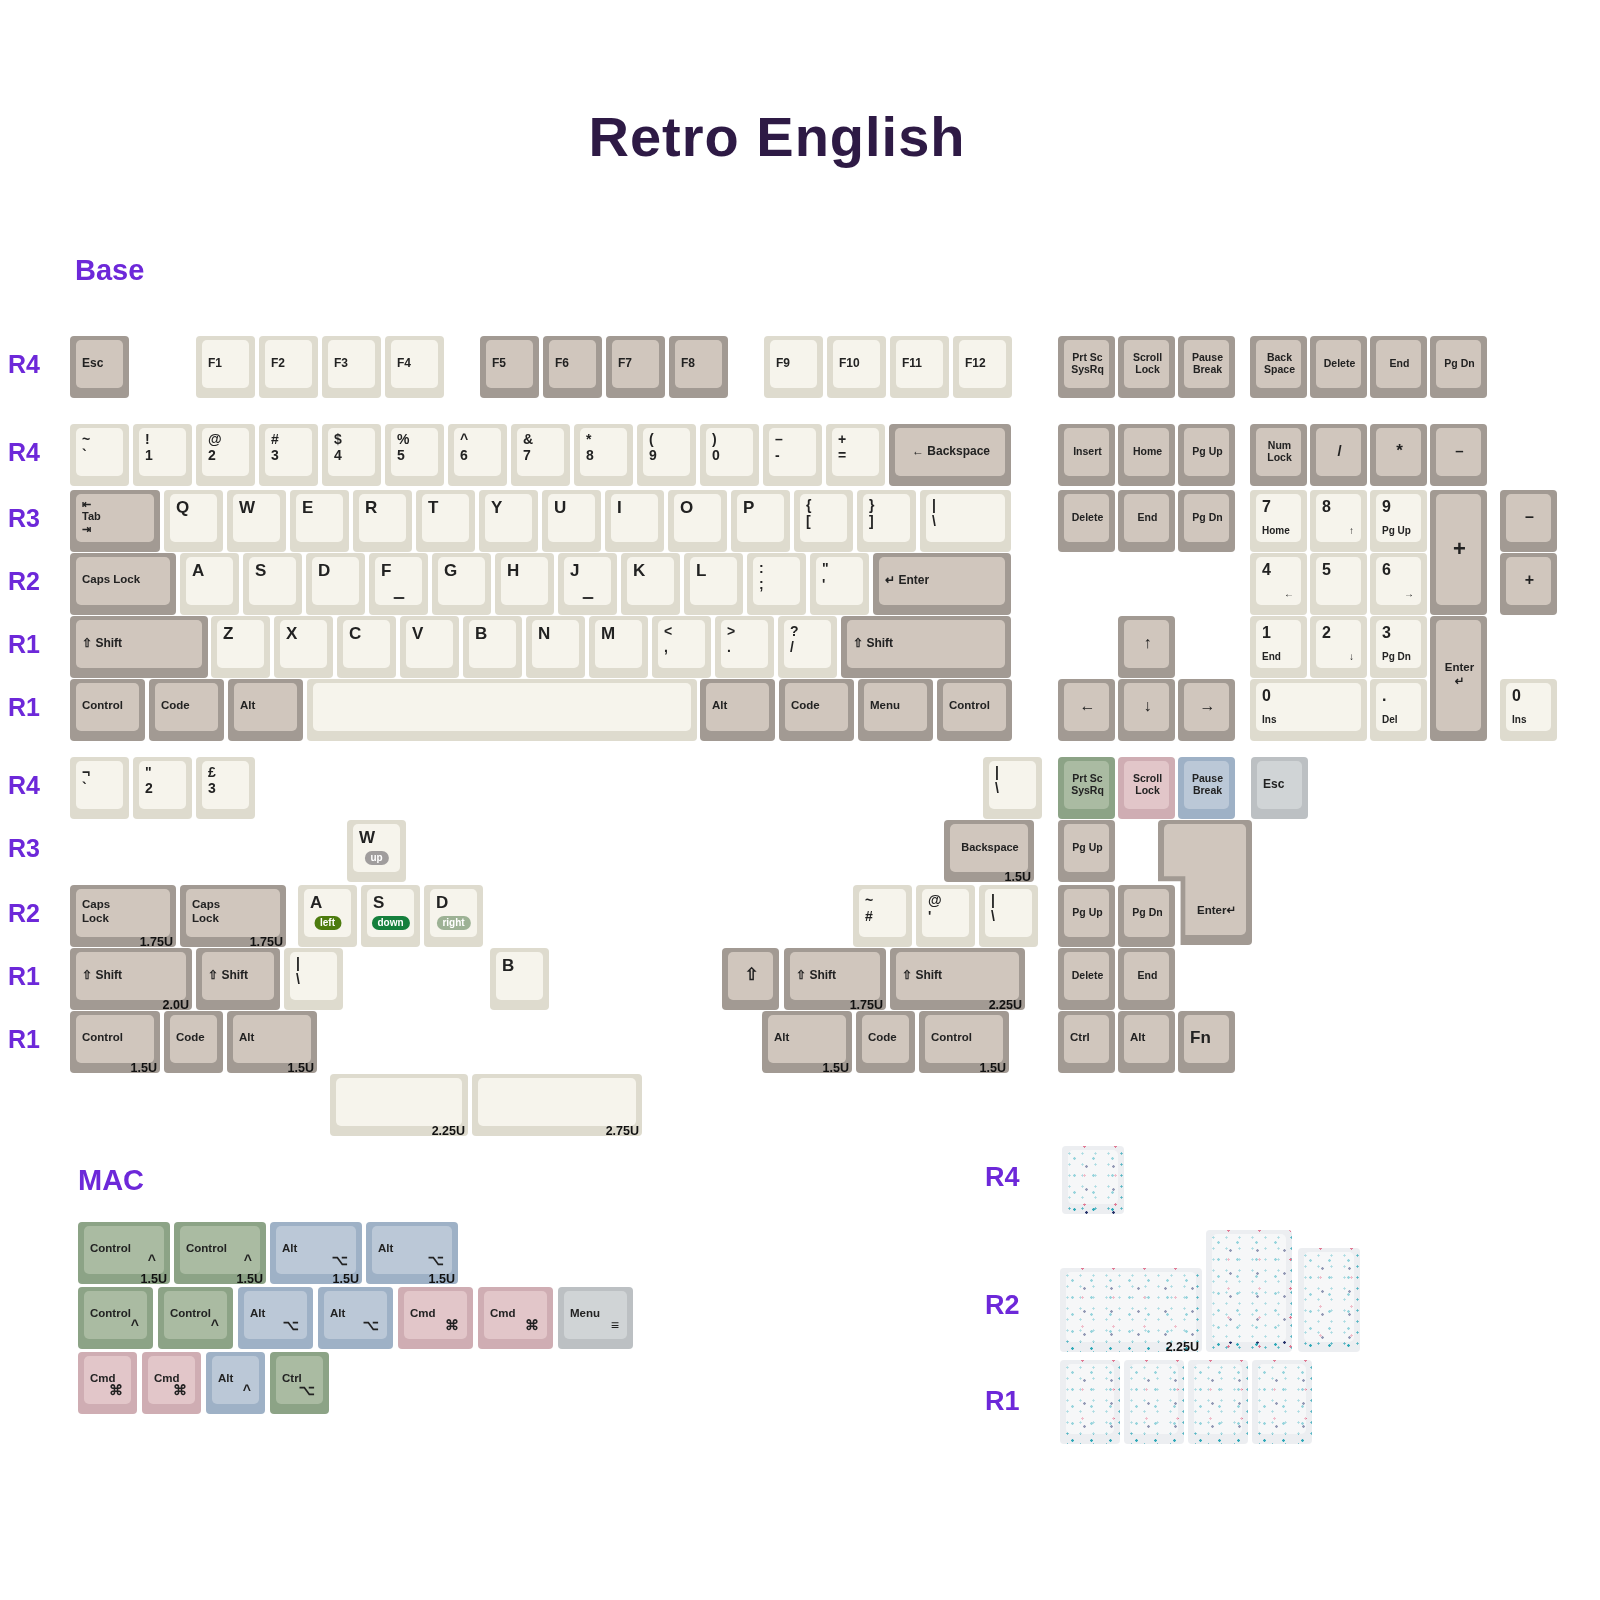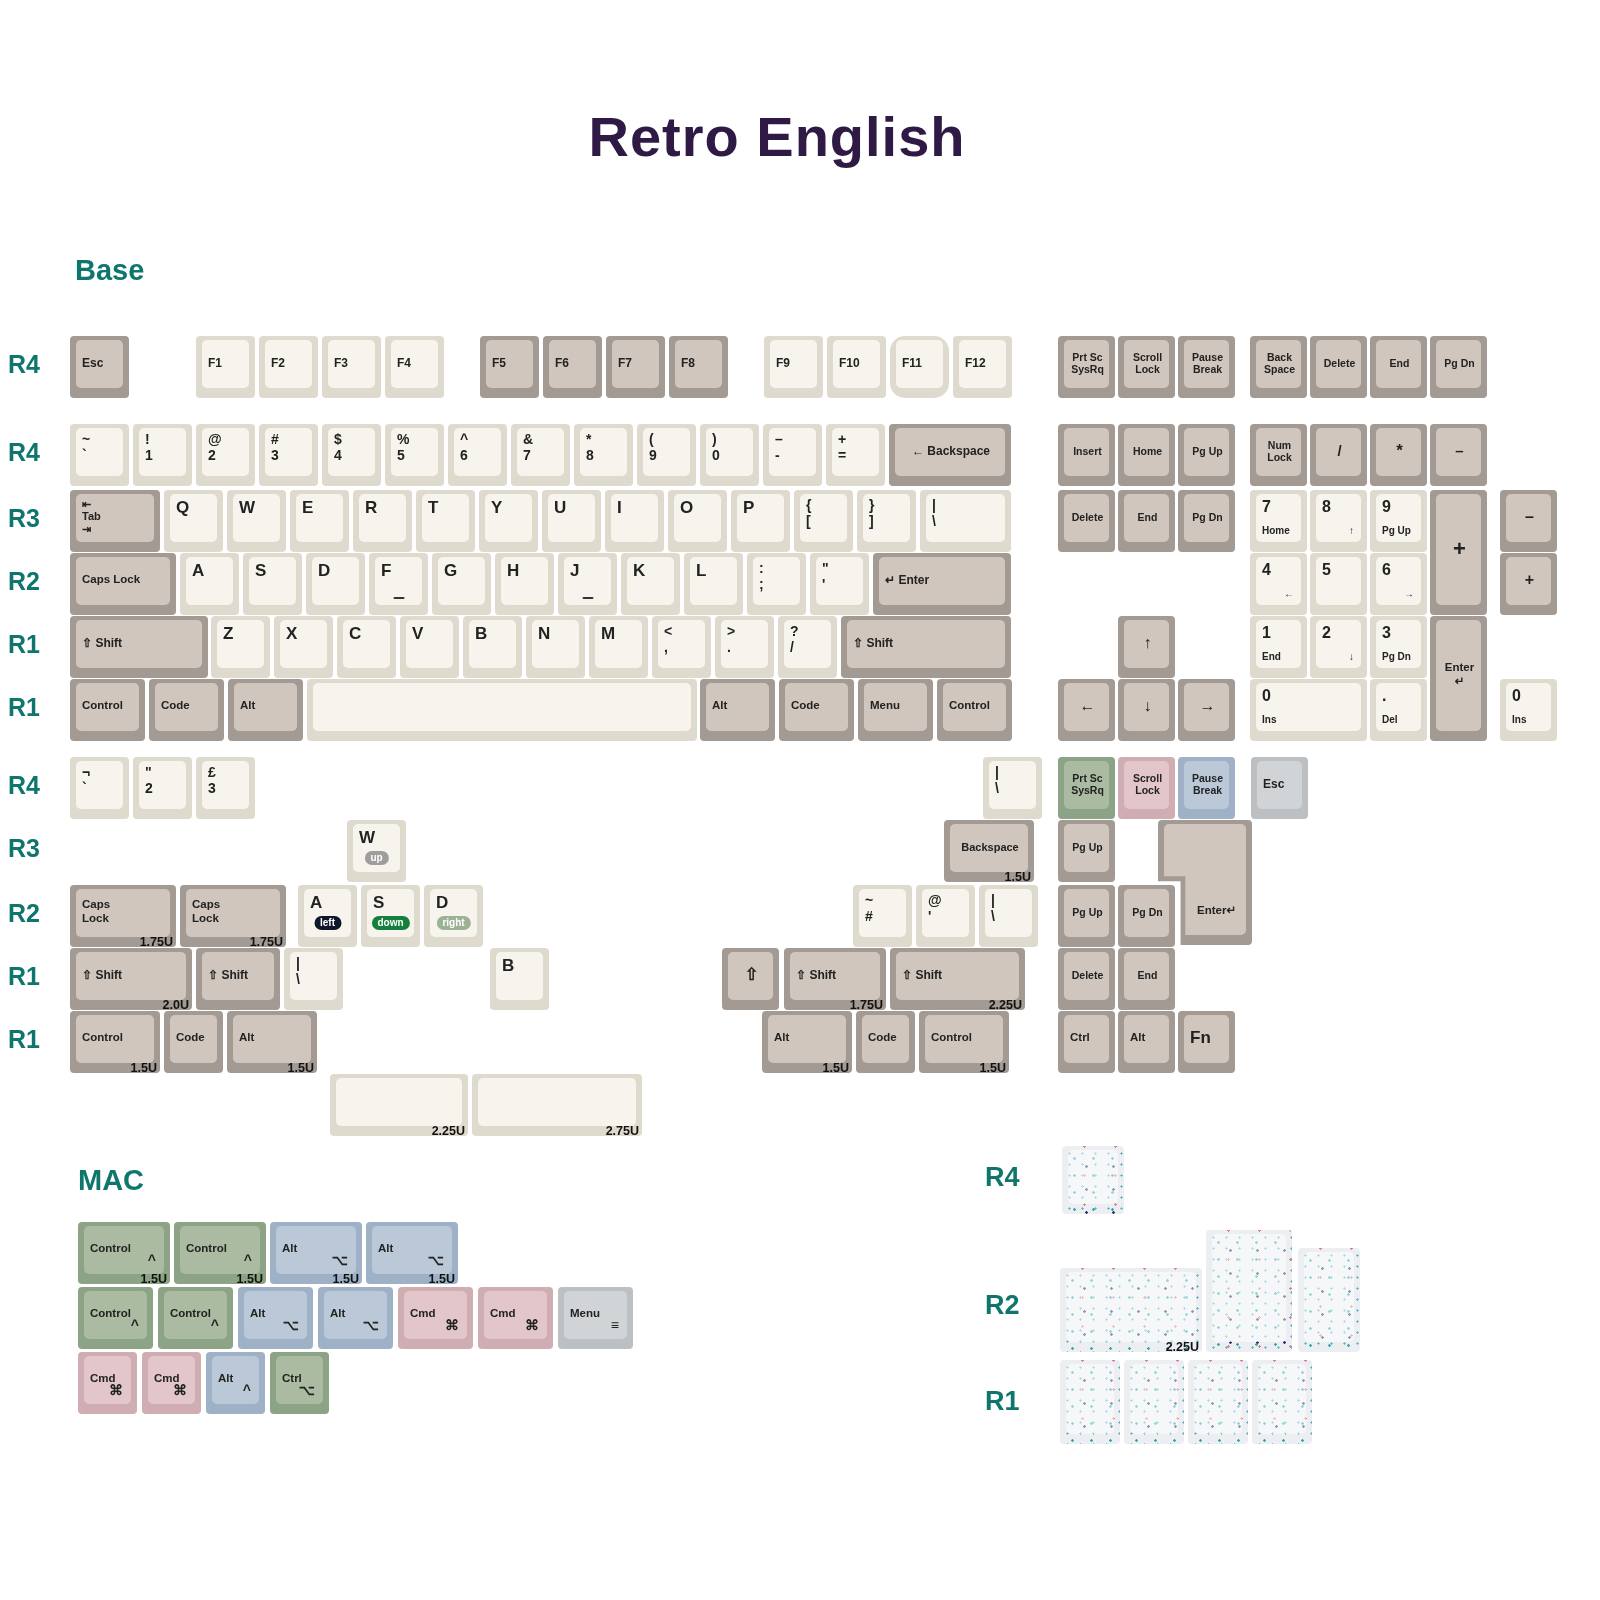--- a/index.html
+++ b/index.html
@@ -1,19 +1,19 @@
 <!DOCTYPE html>
 <html><head>
 <meta charset="utf-8">
 <style>
   html,body{margin:0;padding:0;background:#ffffff;}
   body{width:1600px;height:1600px;position:relative;font-family:"Liberation Sans",sans-serif;overflow:hidden;}
   #board{position:absolute;inset:0;}
   .title{position:absolute;top:104px;left:0;width:1530px;text-align:center;font-size:56px;font-weight:800;color:#2e1a45;letter-spacing:1px;margin-left:12px;}
-  .lbl{position:absolute;font-weight:800;color:#0f766e;white-space:nowrap;}
+  .lbl{position:absolute;font-weight:800;color:#6d28d9;white-space:nowrap;}
   .note{position:absolute;left:830px;top:1460px;font-size:30px;font-weight:800;color:#0d0d0d;line-height:1.18;}
   .note span{display:block;}
   .key{position:absolute;border-radius:4px;}
   .ktop{position:absolute;left:6px;right:6px;top:4px;bottom:10px;border-radius:5px;}
   .cream{background:#dedbce;}  .cream .ktop{background:#f6f4ec;}
   .brown{background:#a29a93;}  .brown .ktop{background:#d0c6bd;}
   .green{background:#8ca386;}  .green .ktop{background:#aabba2;}
   .pink{background:#cfadb3;}   .pink .ktop{background:#e2c6c9;}
   .blue{background:#9eb1c6;}   .blue .ktop{background:#bbc8d7;}
   .gray{background:#bcc0c3;}   .gray .ktop{background:#d0d4d6;}
@@ -135,21 +135,21 @@
         </div>
       </div>
     </div>
     <div class="key cream" style="left: 827px; top: 336px; width: 59px; height: 62px;">
       <div class="ktop">
         <div class="leg ml" style="font-size: 12px;">
           <span>F10</span>
         </div>
       </div>
     </div>
-    <div class="key cream" style="left: 890px; top: 336px; width: 59px; height: 62px; border-radius: 15px;">
+    <div class="key cream" style="left: 890px; top: 336px; width: 59px; height: 62px;">
       <div class="ktop">
         <div class="leg ml" style="font-size: 12px;">
           <span>F11</span>
         </div>
       </div>
     </div>
     <div class="key cream" style="left: 953px; top: 336px; width: 59px; height: 62px;">
       <div class="ktop">
         <div class="leg ml" style="font-size: 12px;">
           <span>F12</span>
@@ -987,21 +987,21 @@
           <span>Lock</span>
         </div>
       </div>
       <span class="size">1.75U</span>
     </div>
     <div class="key cream" style="left: 298px; top: 885px; width: 59px; height: 62px;">
       <div class="ktop">
         <div class="leg tl" style="font-size: 17px;">
           <span>A</span>
         </div>
-        <span class="badge" style="background: #0f172a;">left</span>
+        <span class="badge" style="background: #4d7c0f;">left</span>
       </div>
     </div>
     <div class="key cream" style="left: 361px; top: 885px; width: 59px; height: 62px;">
       <div class="ktop">
         <div class="leg tl" style="font-size: 17px;">
           <span>S</span>
         </div>
         <span class="badge" style="background: #15803d;">down</span>
       </div>
     </div>

